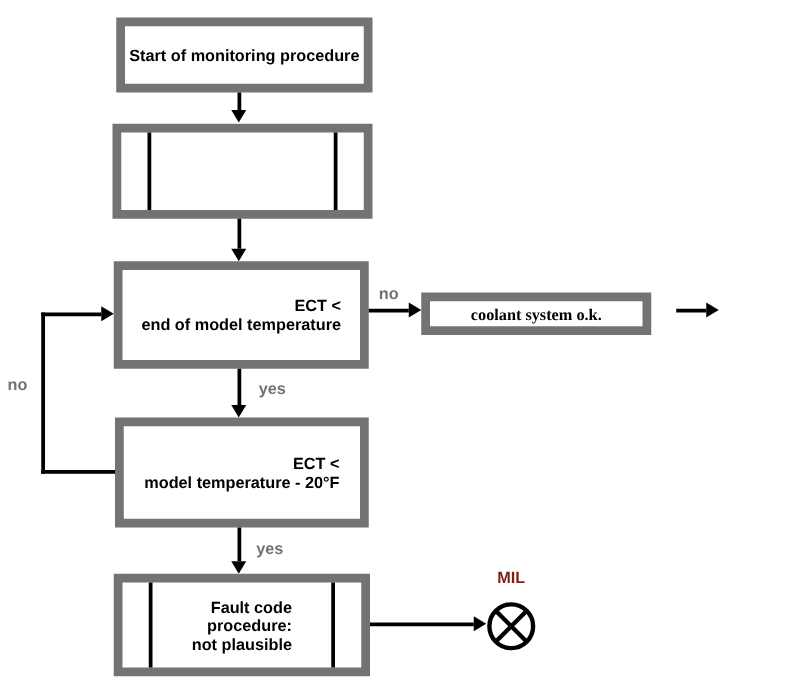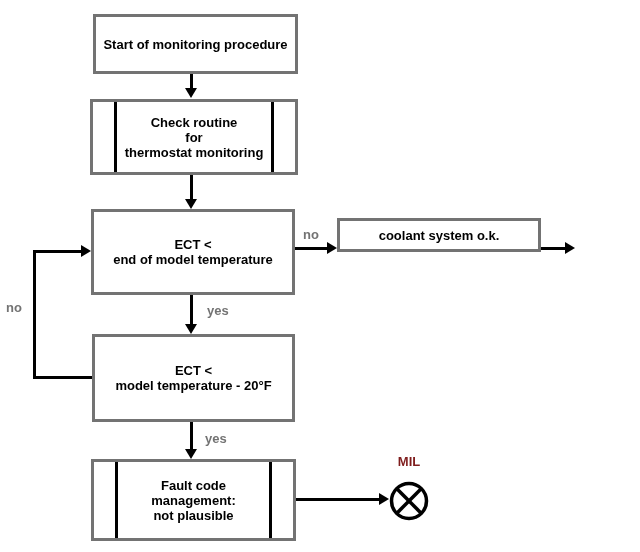--- a/index.html
+++ b/index.html
@@ -7,26 +7,26 @@
     position: relative;
     width: 640px;
     height: 552px;
     background: #ffffff;
     font-family: "Liberation Sans", sans-serif;
     overflow: hidden;
   }
   .box {
     position: absolute;
     box-sizing: border-box;
-    border: 3px solid #737373;
+    border: 7px solid #737373;
     background: #ffffff;
     display: flex;
     align-items: center;
     justify-content: center;
-    text-align: center;
+    text-align: right;
   }
   .box-label {
     font-size: 13px;
     font-weight: bold;
     color: #000000;
     line-height: 15px;
     white-space: pre-line;
   }
   .sub-line {
     position: absolute;
@@ -82,38 +82,35 @@
   <div class="box" style="left:93px; top:14px; width:205px; height:60px;">
     <span class="box-label">Start of monitoring procedure</span>
   </div>
 
   <div class="vline" style="left:190px; top:74px; height:16px;"></div>
   <div class="head-down" style="left:185px; top:88px;"></div>
 
   <div class="box" style="left:90px; top:99px; width:208px; height:76px;">
     <span class="sub-line left"></span>
     <span class="sub-line right"></span>
-    <span class="box-label">Check routine
-for
-thermostat monitoring</span>
   </div>
 
   <div class="vline" style="left:190px; top:175px; height:24px;"></div>
   <div class="head-down" style="left:185px; top:199px;"></div>
 
   <div class="box" style="left:91px; top:209px; width:204px; height:86px;">
     <span class="box-label">ECT &lt;
 end of model temperature</span>
   </div>
 
   <div class="edge-lbl" style="left:303px; top:227px;">no</div>
   <div class="hline" style="left:295px; top:247px; width:32px;"></div>
   <div class="head-right" style="left:327px; top:242px;"></div>
 
-  <div class="box" style="left:337px; top:218px; width:204px; height:34px;">
+  <div class="box" style="left:337px; top:234px; width:184px; height:34px;font-family:Liberation Serif, serif;">
     <span class="box-label">coolant system o.k.</span>
   </div>
 
   <div class="hline" style="left:541px; top:247px; width:24px;"></div>
   <div class="head-right" style="left:565px; top:242px;"></div>
 
 
   <div class="vline" style="left:190px; top:295px; height:29px;"></div>
   <div class="head-down" style="left:185px; top:324px;"></div>
   <div class="edge-lbl" style="left:207px; top:303px;">yes</div>
@@ -130,21 +127,21 @@
   <div class="edge-lbl" style="left:6px; top:300px;">no</div>
 
   <div class="vline" style="left:190px; top:422px; height:27px;"></div>
   <div class="head-down" style="left:185px; top:449px;"></div>
   <div class="edge-lbl" style="left:205px; top:431px;">yes</div>
 
   <div class="box" style="left:91px; top:459px; width:205px; height:82px;">
     <span class="sub-line left"></span>
     <span class="sub-line right"></span>
     <span class="box-label">Fault code
-management:
+procedure:
 not plausible</span>
   </div>
 
   <div class="hline" style="left:296px; top:498px; width:83px;"></div>
   <div class="head-right" style="left:379px; top:493px;"></div>
 
   <div class="mil-lbl">MIL</div>
   <svg style="position:absolute; left:389px; top:481px;" width="40" height="40" viewBox="0 0 40 40">
     <circle cx="20" cy="20" r="17.5" fill="#ffffff" stroke="#000000" stroke-width="3.5"></circle>
     <line x1="7.6" y1="7.6" x2="32.4" y2="32.4" stroke="#000000" stroke-width="3.5"></line>

